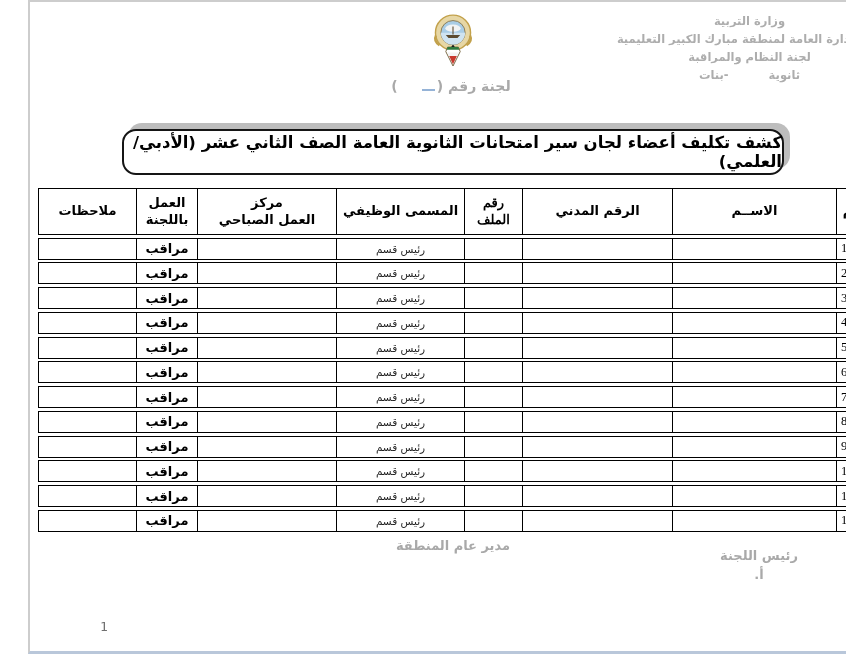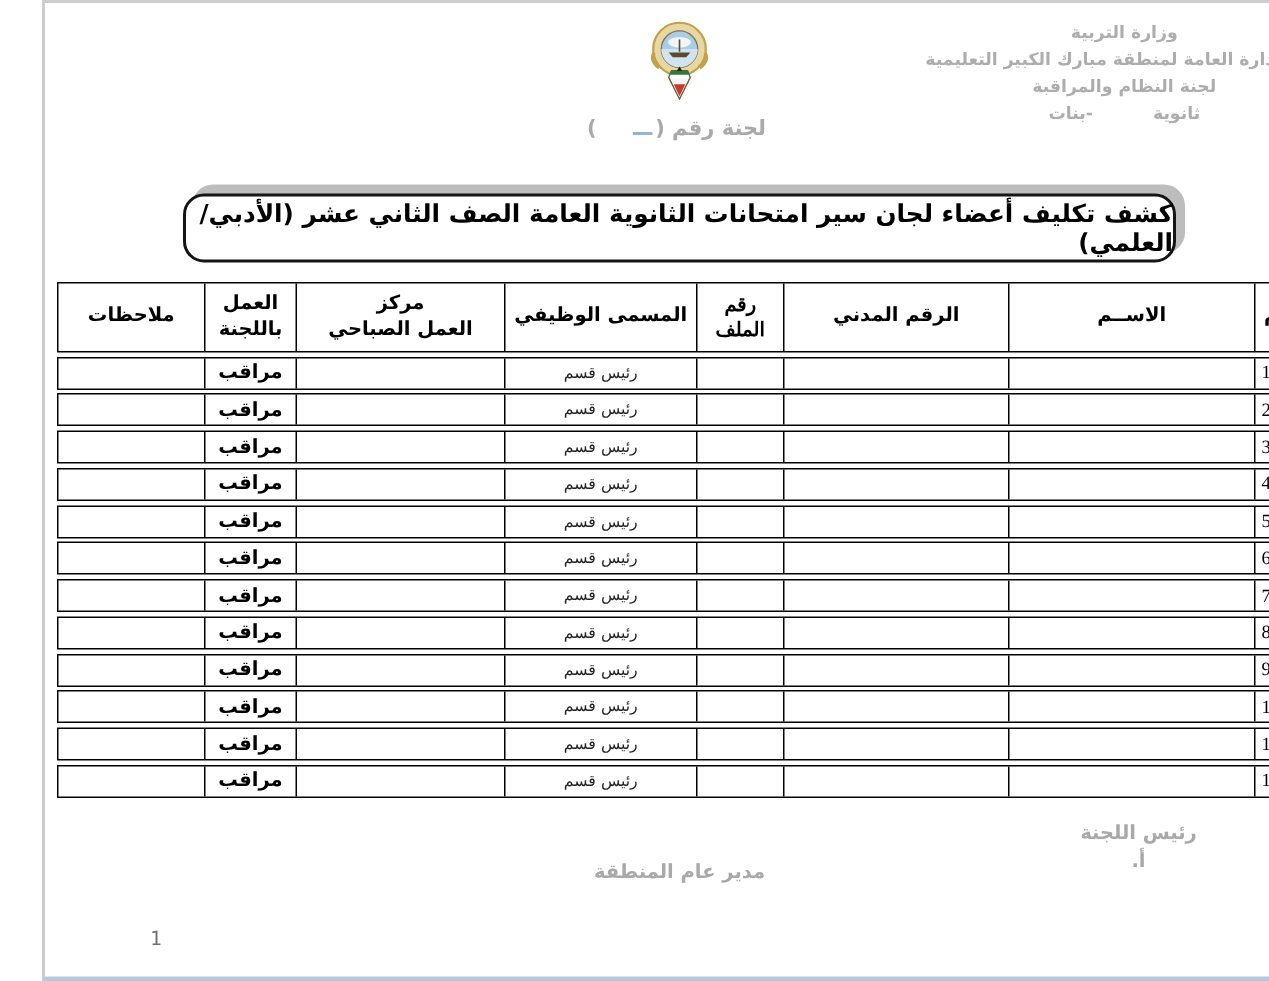--- a/index.html
+++ b/index.html
@@ -56,21 +56,21 @@
   .trow.body .cell.c-serial {
     justify-content:flex-start; padding-right:0; padding-left:4px;
     font-family:"Liberation Serif", serif; font-size:12.5px; color:#000;
     direction:ltr;
   }
   .trow.body .cell.c-job_title { font-size:10.5px; color:#222; }
   .trow.body .cell.c-committee_role { font-weight:bold; font-size:13px; color:#000; }
   
   .sig { position:absolute; color:#a9a9a9; font-weight:bold; font-size:13px; text-align:center; }
   .sig-right { top:544px; right:58px; width:110px; line-height:19px; }
-  .sig-center { top:572px; left:358px; width:130px; }
+  .sig-center { top:536px; left:358px; width:130px; }
   .sig-left { top:542px; left:22px; width:195px; }
   .page-number {
     position:absolute; top:617px; left:70px; color:#707070;
     font-family:"DejaVu Sans Mono", monospace; font-size:13px; direction:ltr;
   }
 </style>
 </head>
 <body>
 
 <div class="page">

